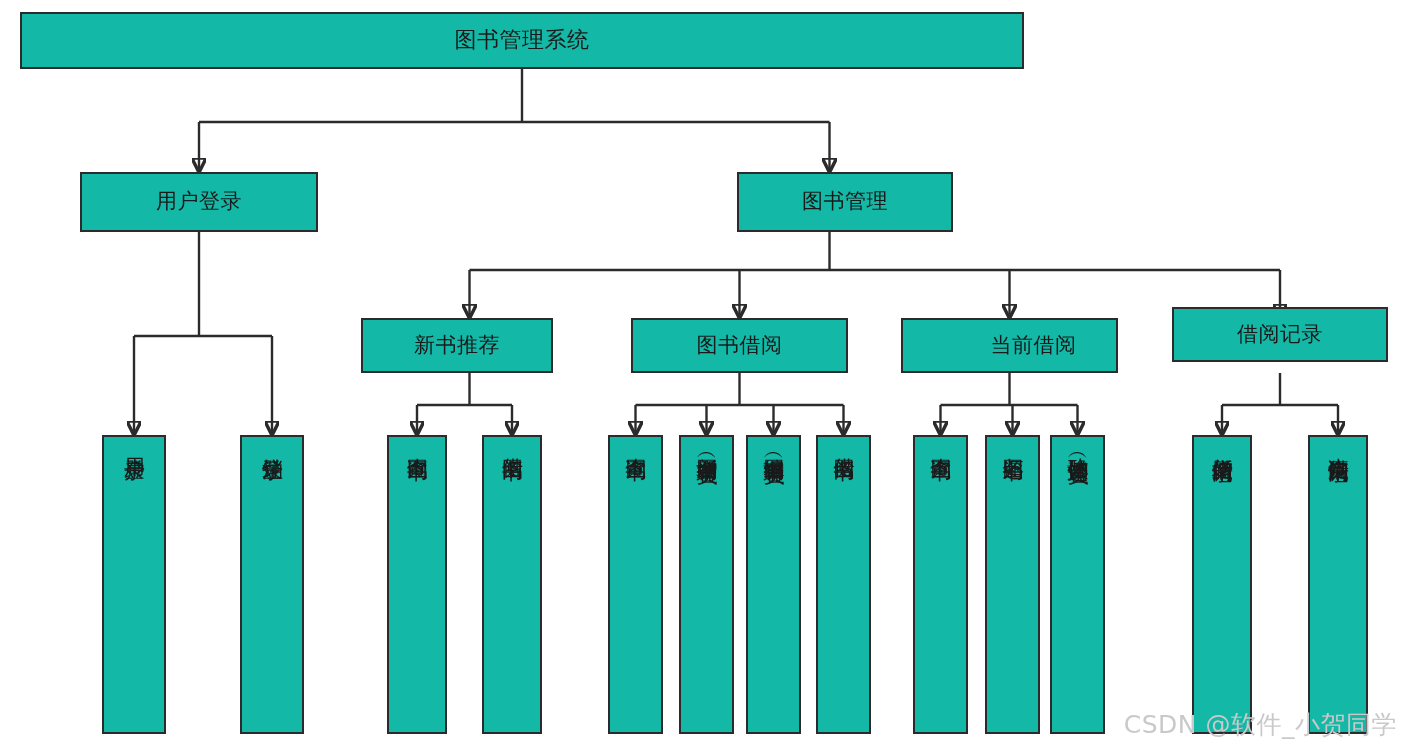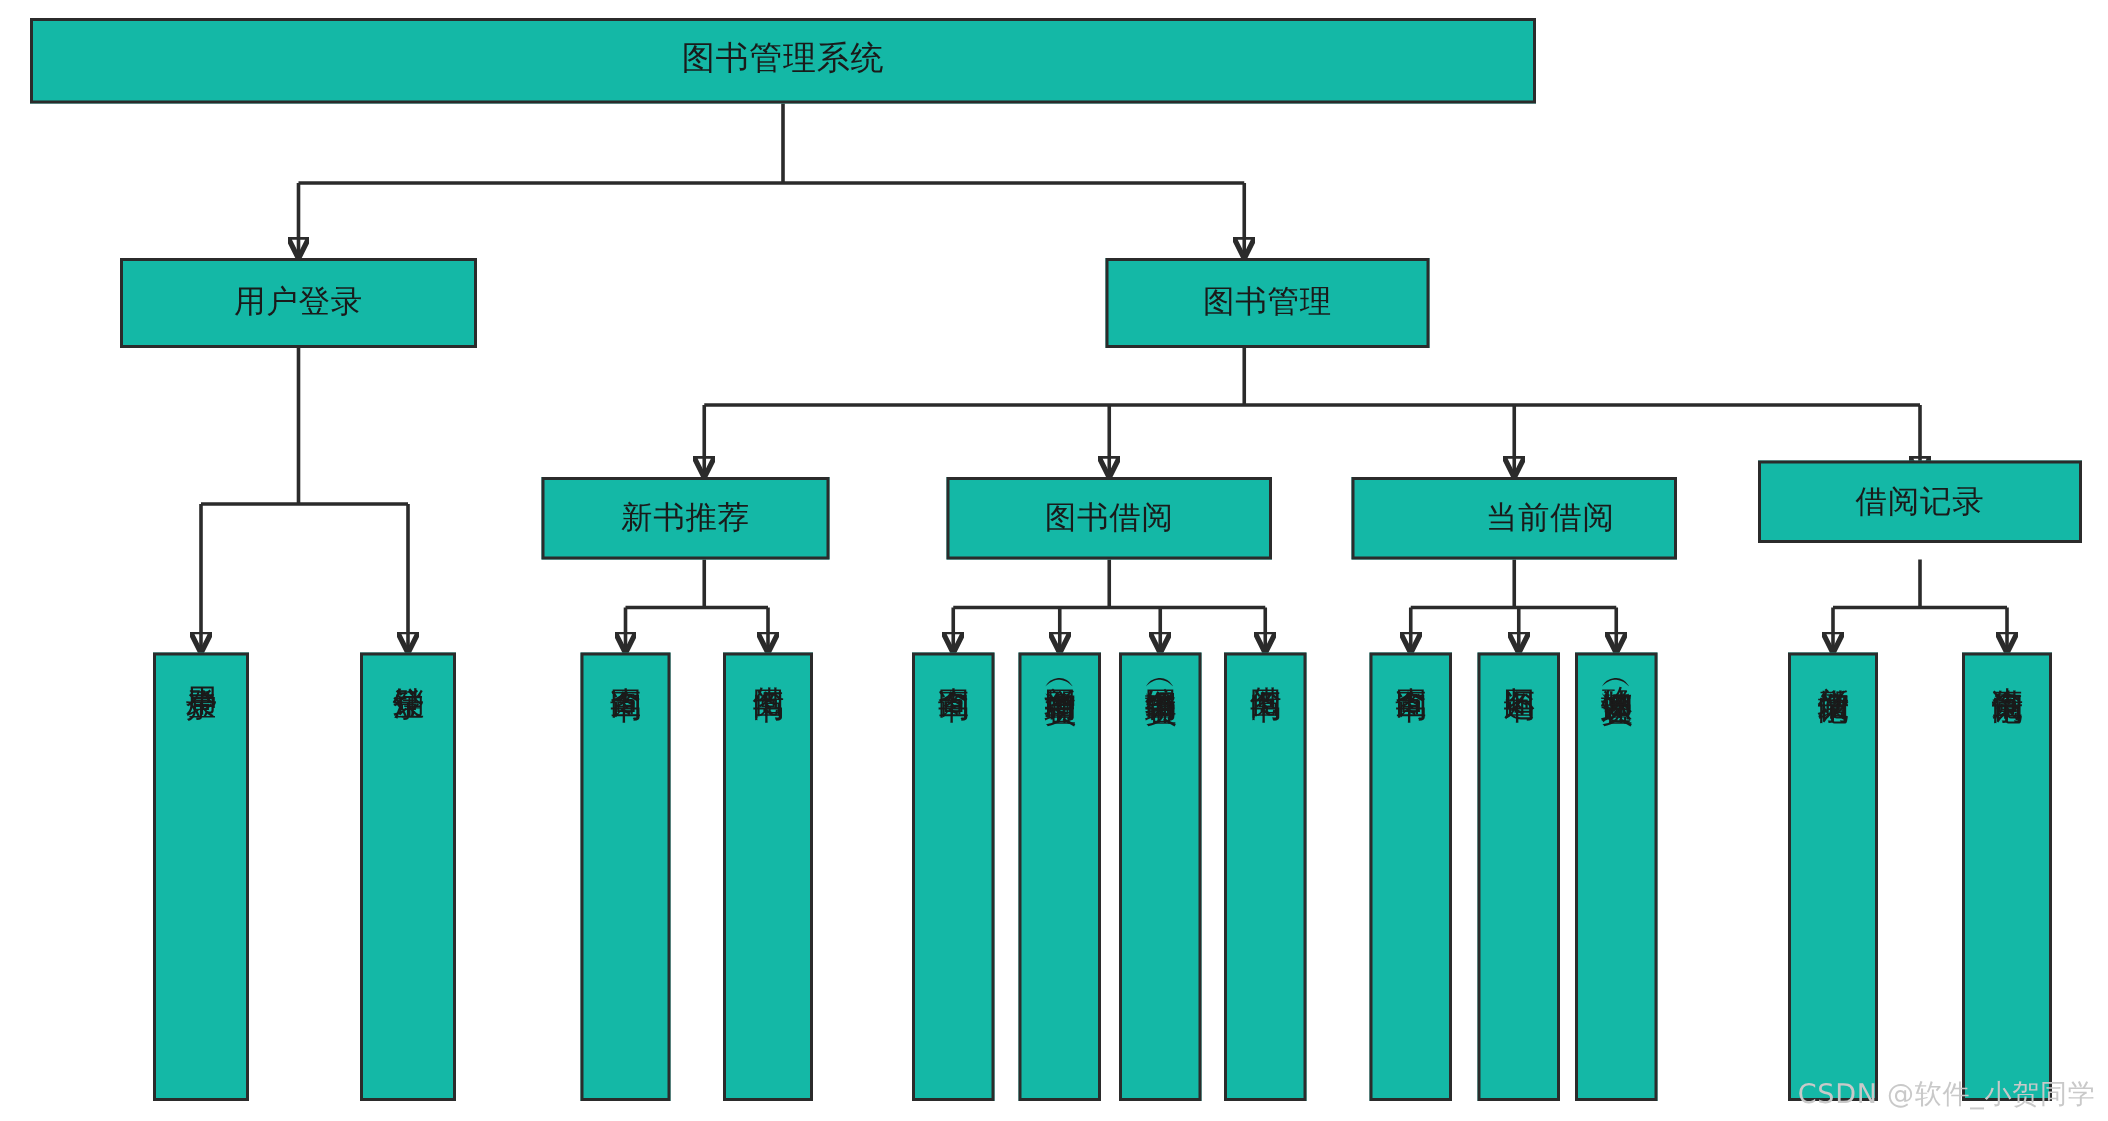--- a/index.html
+++ b/index.html
@@ -59,21 +59,21 @@
   }
   svg#edges path, svg#edges line {
     stroke: #2b2b2b;
     stroke-width: 2.4;
     fill: none;
   }
   .watermark {
     position: absolute;
     right: 8px;
     bottom: 6px;
-    font-size: 18px;
+    font-size: 25px;
     color: #c9c9c9;
     white-space: nowrap;
     letter-spacing: 0.5px;
     margin-top: 47px;
   }
 </style>
 </head>
 <body>
 
 <div id="canvas">

